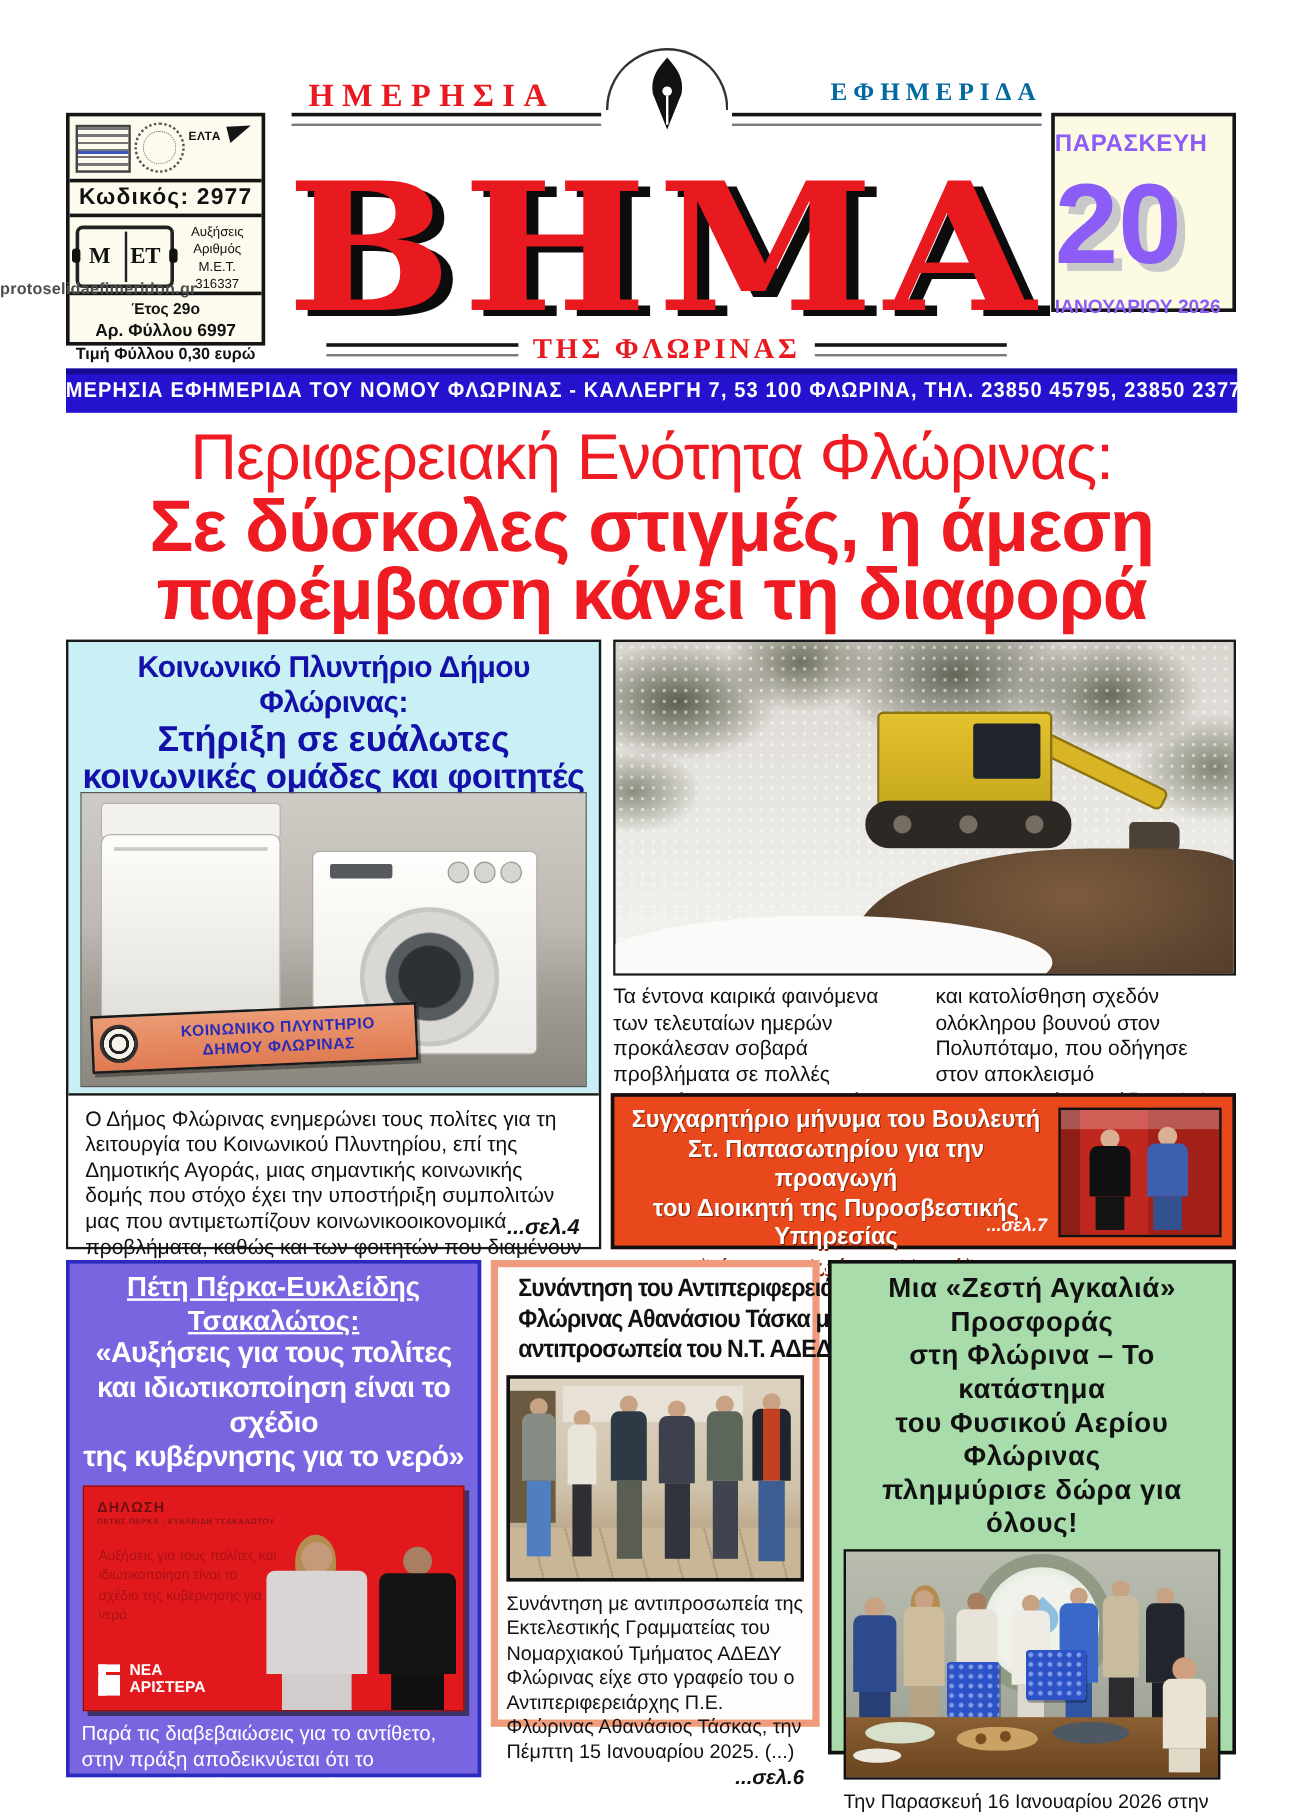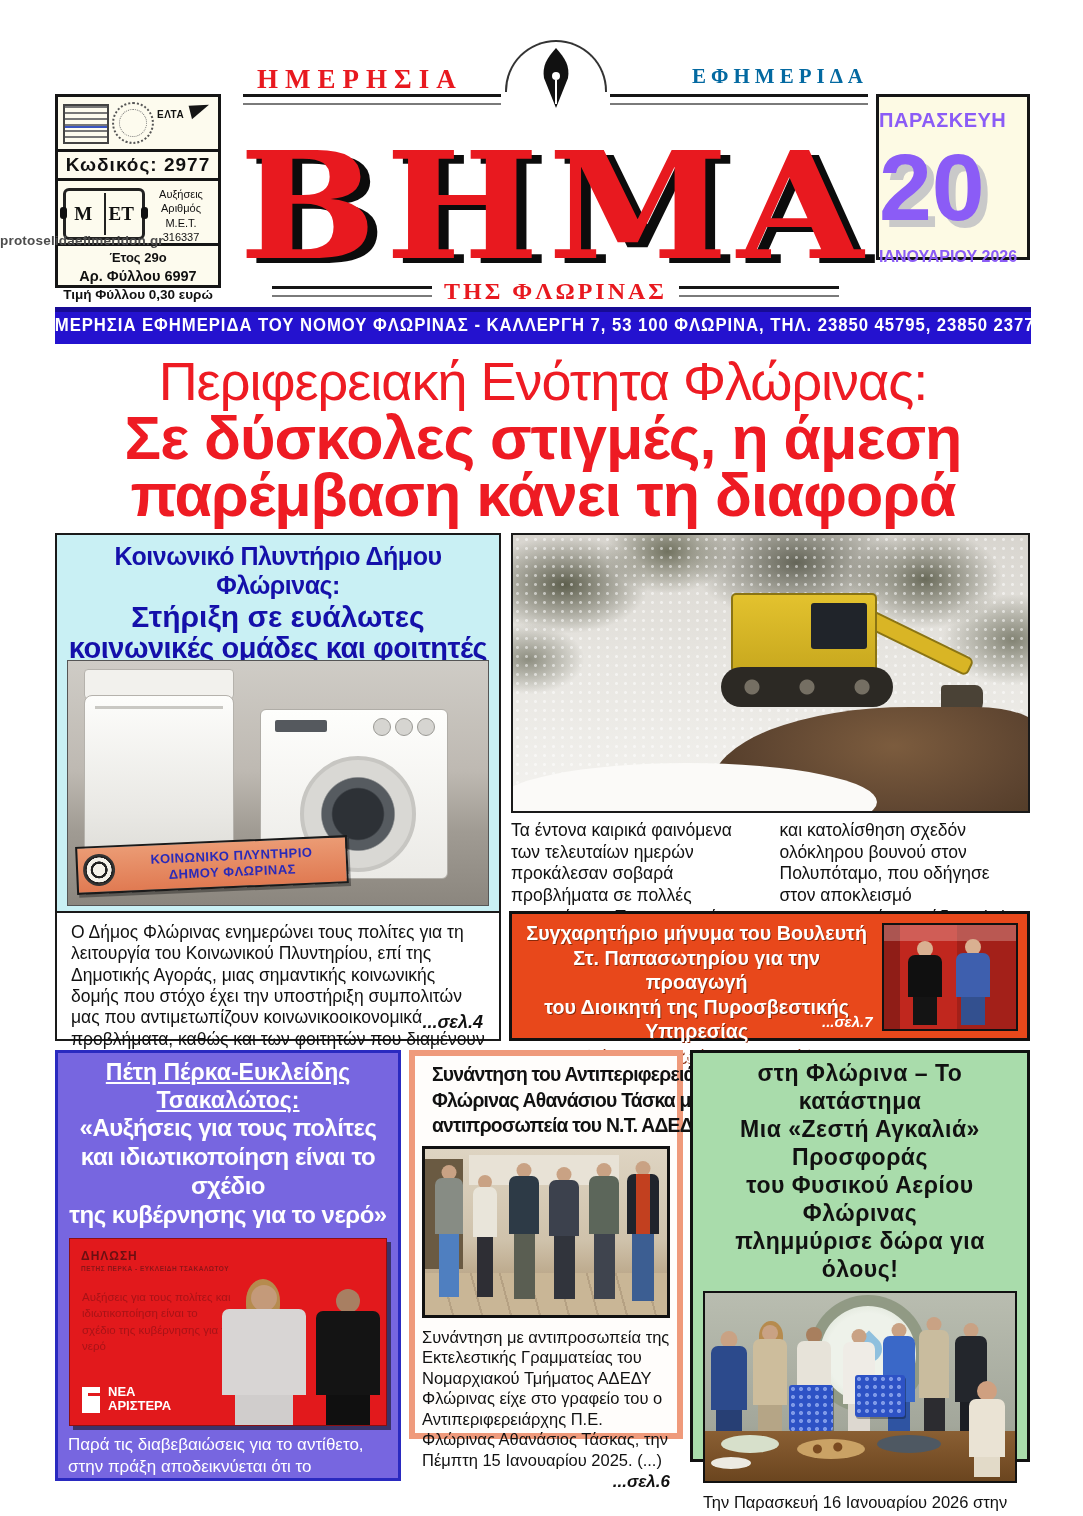--- a/index.html
+++ b/index.html
@@ -404,22 +404,22 @@
           <div class="tp"></div>
           <div class="lg"></div>
         </div>
     </div>
     <div class="ad-body">Συνάντηση με αντιπροσωπεία της Εκτελεστικής Γραμματείας του Νομαρχιακού Τμήματος ΑΔΕΔΥ Φλώρινας είχε στο γραφείο του ο Αντιπεριφερειάρχης Π.Ε. Φλώρινας Αθανάσιος Τάσκας, την Πέμπτη 15 Ιανουαρίου 2025. (...)</div>
     <div class="ad-page">...σελ.6</div>
   </div>
 
   <div class="abs gas">
     <div class="gs-title">
+      <div>Μια «Ζεστή Αγκαλιά» Προσφοράς</div>
       <div>στη Φλώρινα – Το κατάστημα</div>
-      <div>Μια «Ζεστή Αγκαλιά» Προσφοράς</div>
       <div>του Φυσικού Αερίου Φλώρινας</div>
       <div>πλημμύρισε δώρα για όλους!</div>
     </div>
     <div class="gas-photo">
       <div class="gw">
           <div class="gw-drop"></div>
         </div>
       <div class="p" style="left:6px;top:38px;width:36px;height:112px;--hs:17px;--top:#2c4a8c;--bot:#273f74;--th:64px;">
           <div class="hd"></div>
           <div class="tp"></div>

